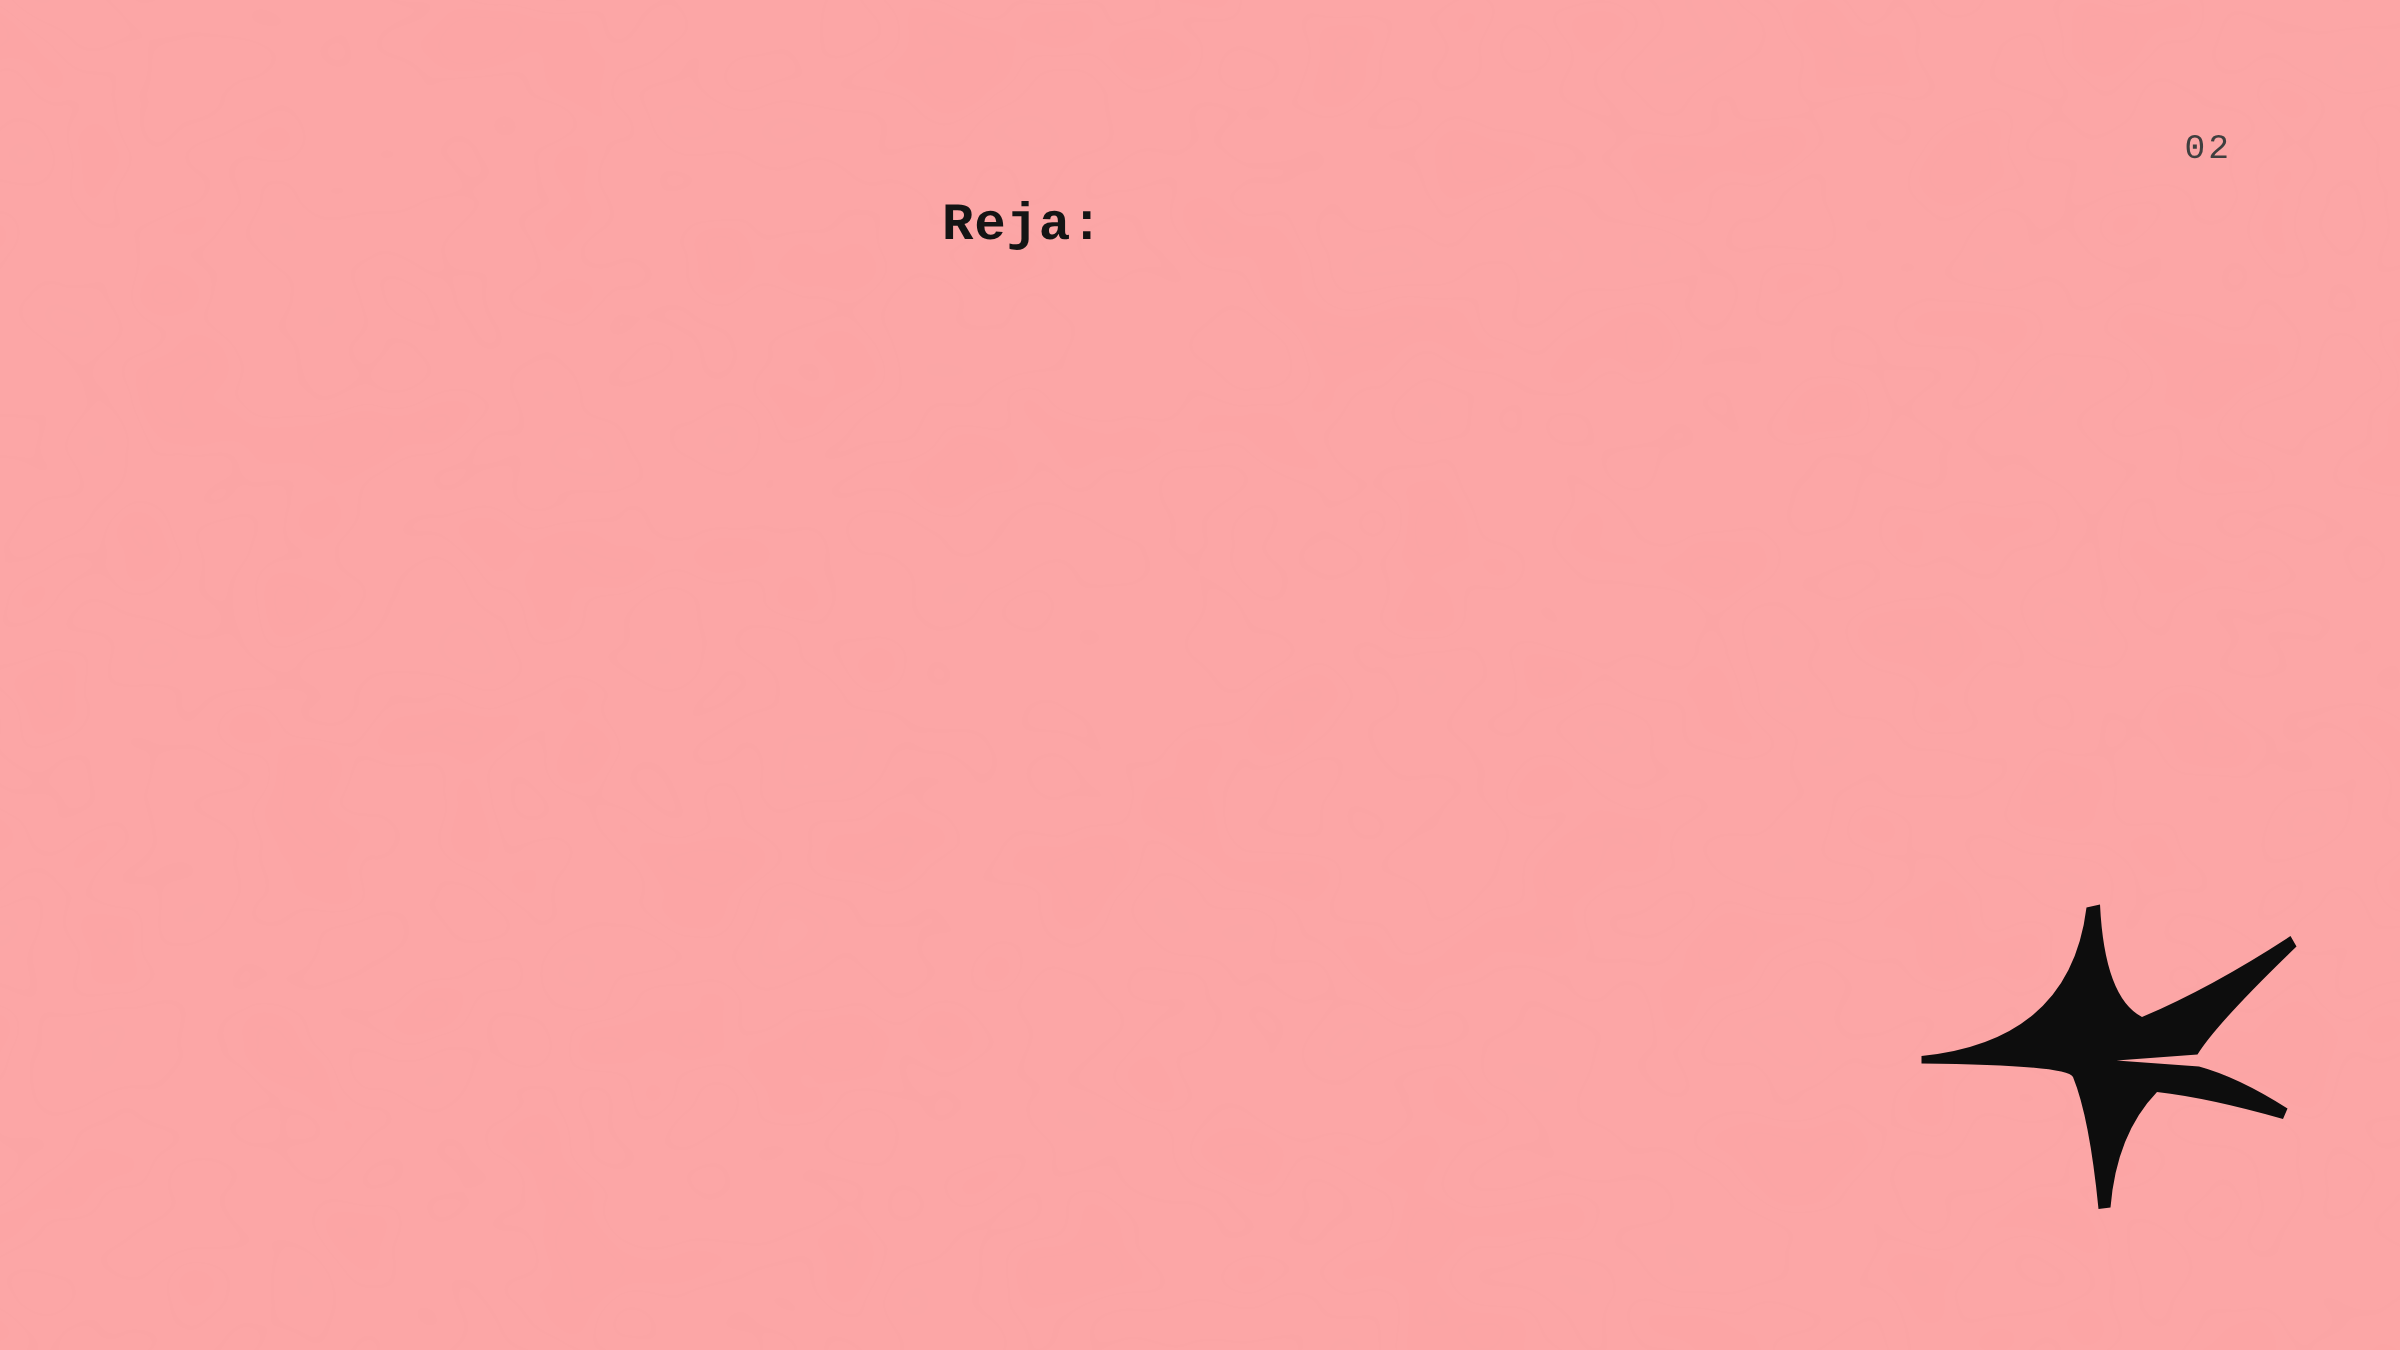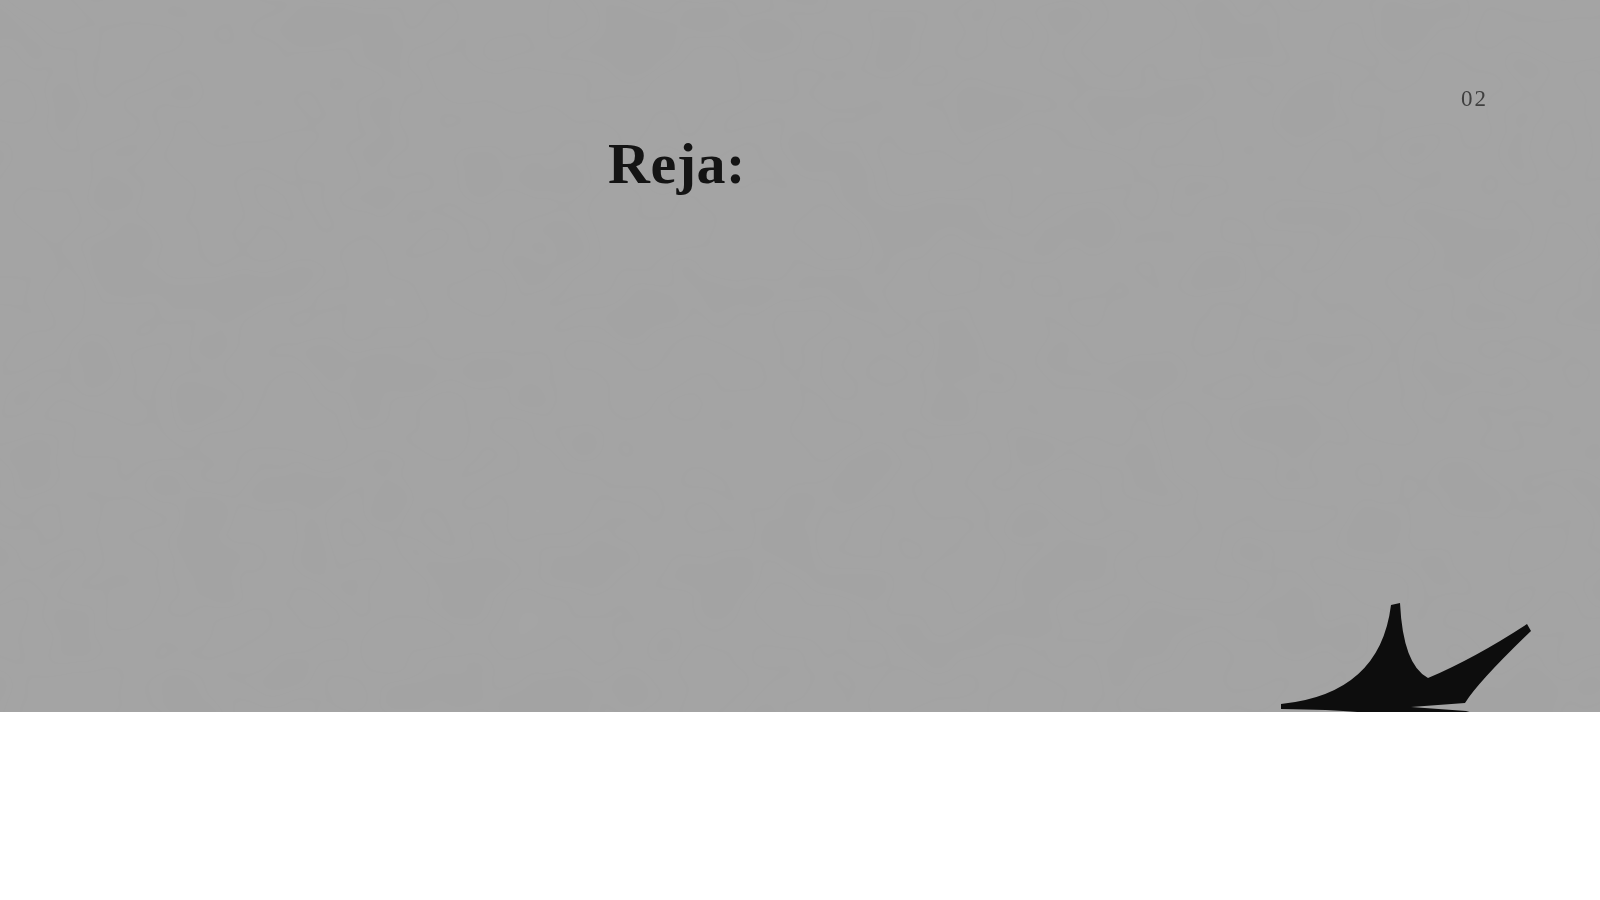--- a/index.html
+++ b/index.html
@@ -2,24 +2,24 @@
 <html><head>
 <meta charset="utf-8">
 <style>
   html, body {
     margin: 0;
     padding: 0;
   }
   .slide {
     position: relative;
     width: 1600px;
-    height: 712px;
-    background: #a3a3a3;
+    height: 900px;
+    background: #fca5a5;
     overflow: hidden;
-    font-family: Liberation Serif, serif;
+    font-family: Liberation Mono, monospace;
   }
   .texture {
     position: absolute;
     inset: 0;
     width: 100%;
     height: 100%;
     opacity: 0.5;
     pointer-events: none;
   }
   .page-number {
@@ -28,23 +28,23 @@
     left: 1444px;
     width: 44px;
     font-size: 23px;
     letter-spacing: 2px;
     color: #3f3f3f;
     text-align: right;
   }
   .title {
     position: absolute;
     top: 130px;
-    left: 608px;
+    left: 628px;
     margin: 0;
-    font-size: 58px;
+    font-size: 35px;
     font-weight: 700;
     color: #141414;
     letter-spacing: 0.5px;
   }
   .plan-list {
     position: absolute;
     top: 280px;
     left: 158px;
     width: 1000px;
   }

